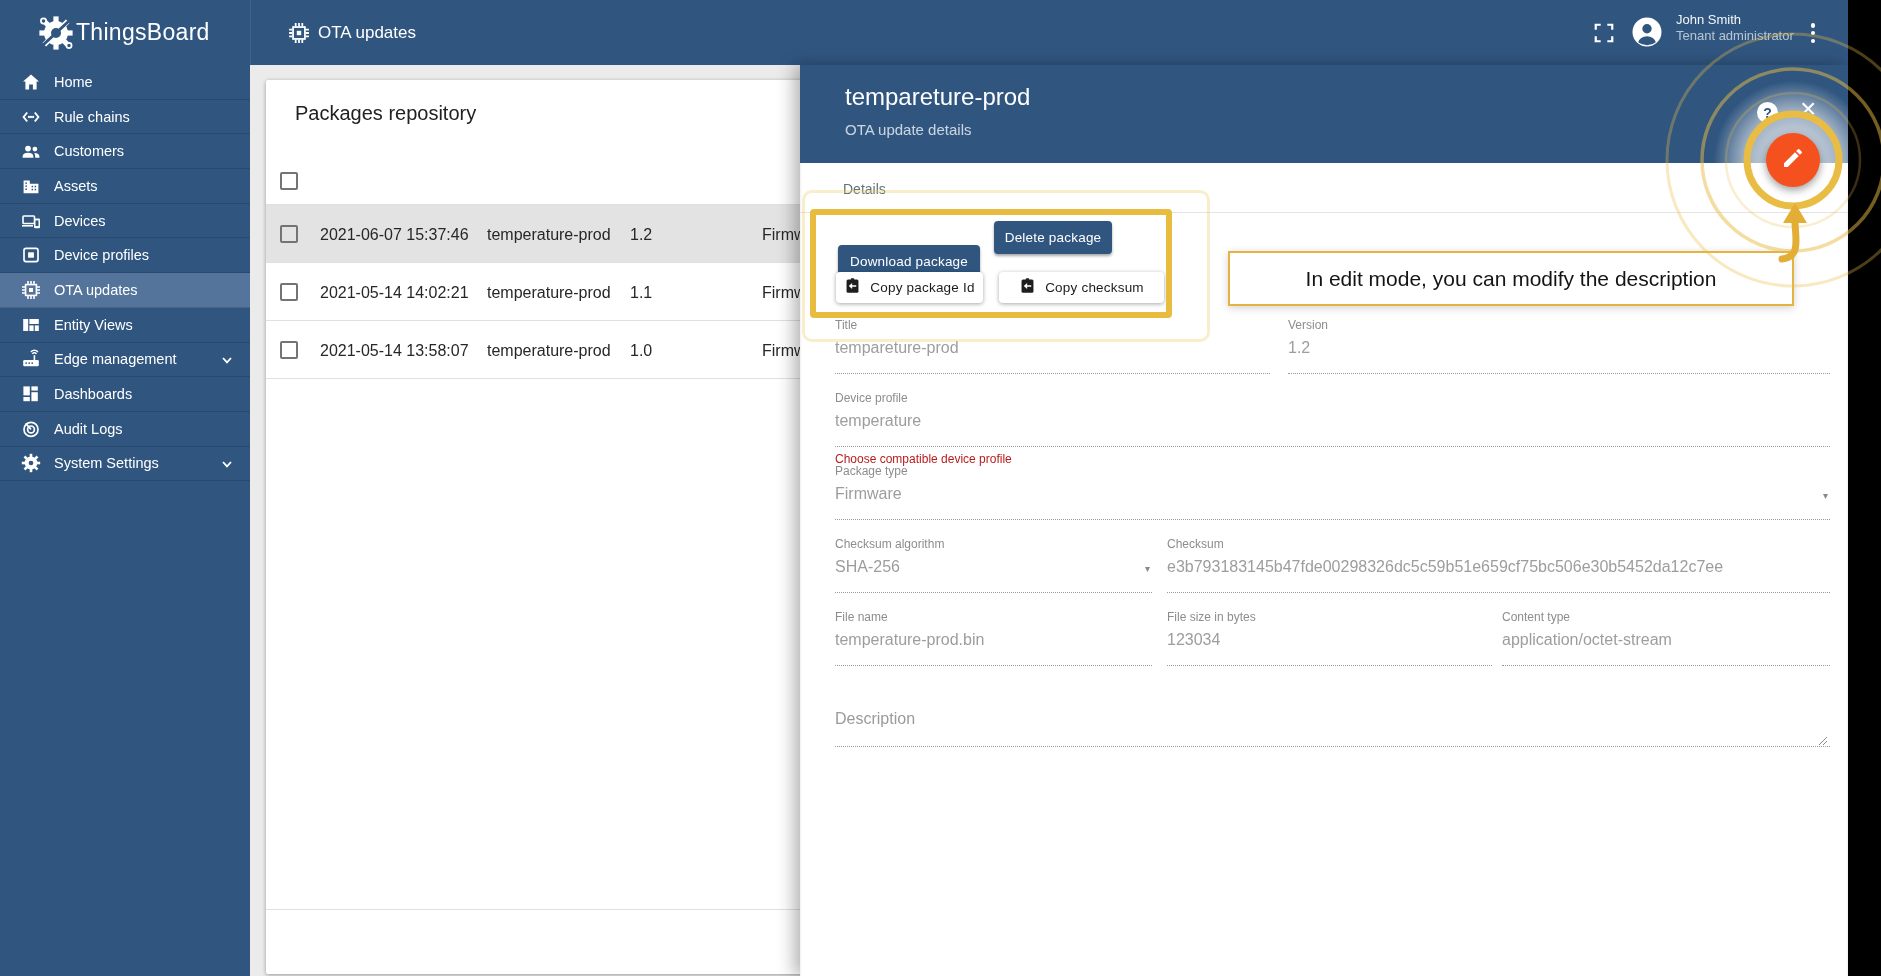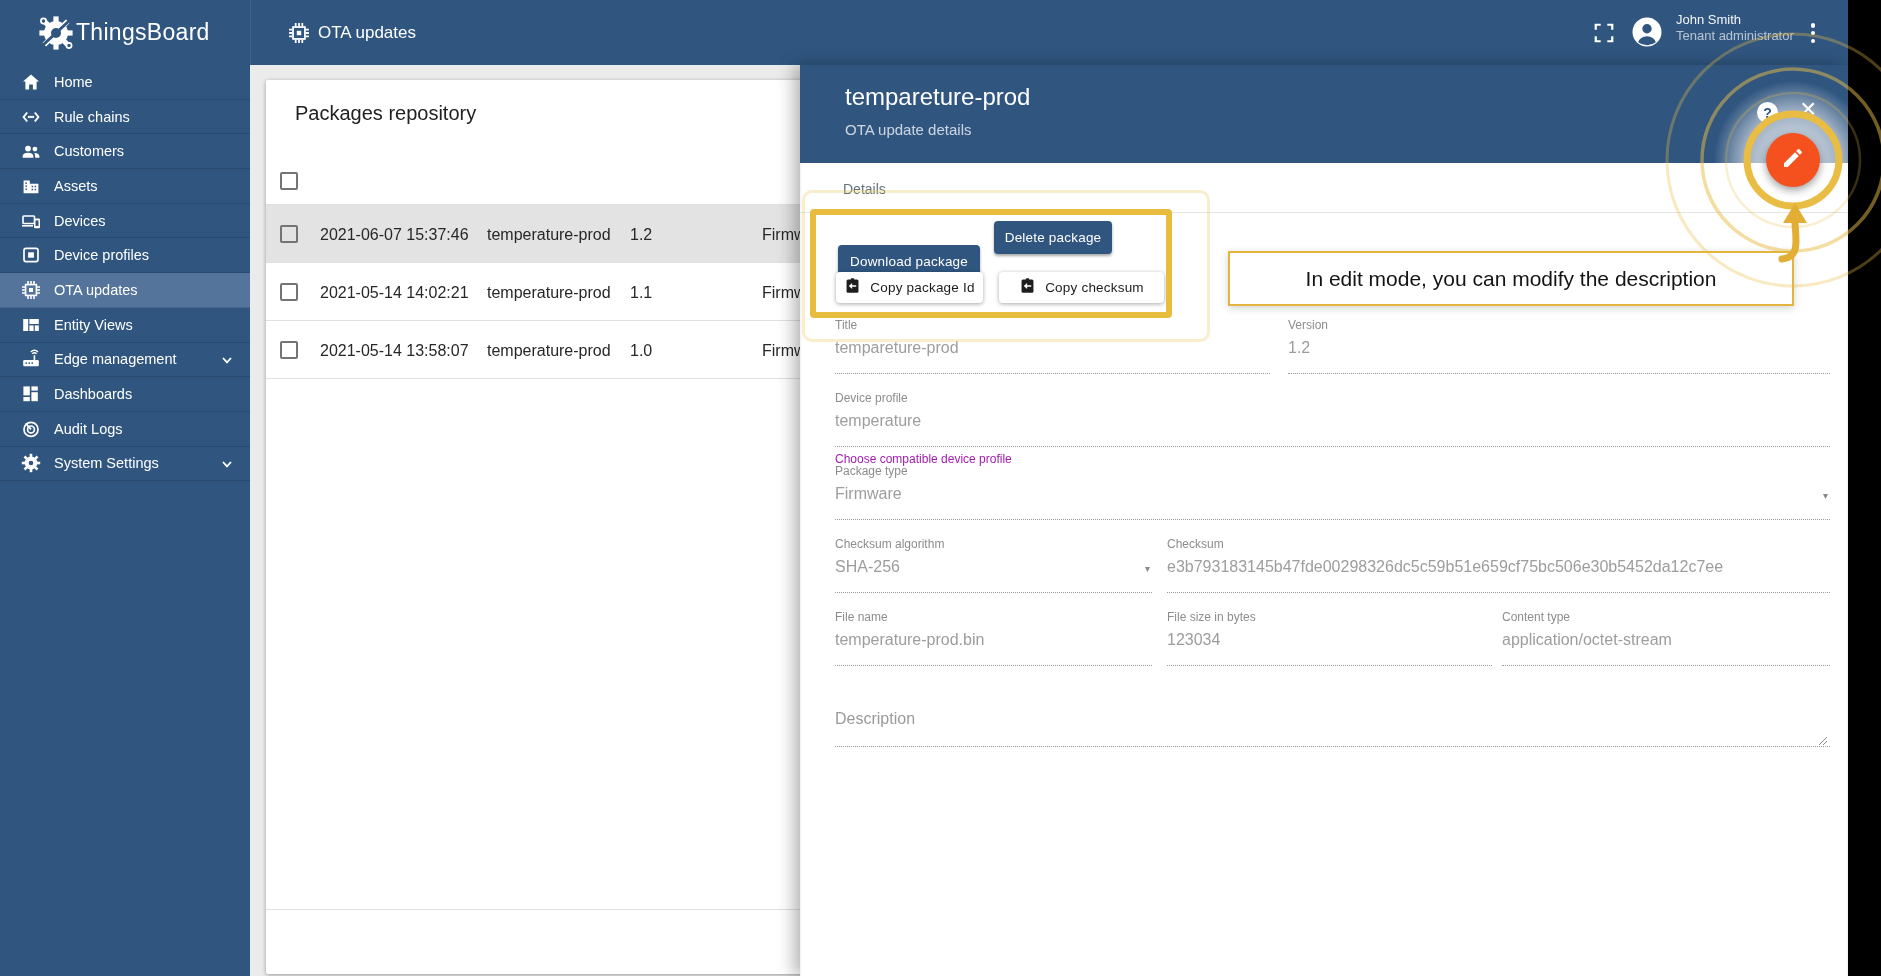--- a/index.html
+++ b/index.html
@@ -66,21 +66,21 @@
        display:flex;align-items:center;justify-content:center;box-shadow:0 3px 8px rgba(0,0,0,.4);cursor:pointer;}
   .fab svg{width:24px;height:24px;}
   .dtab{position:absolute;left:43px;top:116px;font-size:14px;color:#62727b;font-weight:500;}
   .dtab-divider{position:absolute;left:0;top:147px;width:100%;height:1px;background:#e4e4e4;}
 
   
   .field{position:absolute;border-bottom:1px dotted #9a9a9a;}
   .flabel{position:absolute;left:0;top:0;font-size:12px;color:#8d8d8d;white-space:nowrap;}
   .fvalue{position:absolute;left:0;top:21px;font-size:16px;color:#9d9d9d;white-space:nowrap;}
   .fcaret{position:absolute;right:2px;top:26px;font-size:10px;color:#8a8a8a;}
-  .fhint{position:absolute;left:35px;top:387px;font-size:12px;color:#a21caf;}
+  .fhint{position:absolute;left:35px;top:387px;font-size:12px;color:#b91c1c;}
   .desc-label{position:absolute;left:0;top:10px;font-size:16px;color:#9a9a9a;}
   .resize-ic{position:absolute;right:2px;bottom:4px;width:10px;height:10px;}
 
   
   .btn{position:absolute;display:flex;align-items:center;justify-content:center;border-radius:4px;cursor:pointer;
        font-size:13.5px;font-weight:500;letter-spacing:.2px;}
   .btn-primary{background:#305680;color:#fff;box-shadow:0 2px 3px rgba(0,0,0,.35);}
   .btn-light{background:#fff;color:#1c1c1c;box-shadow:0 1px 4px rgba(0,0,0,.35);}
   .btn-light svg{width:17px;height:18px;margin-right:9px;flex:none;}
 

